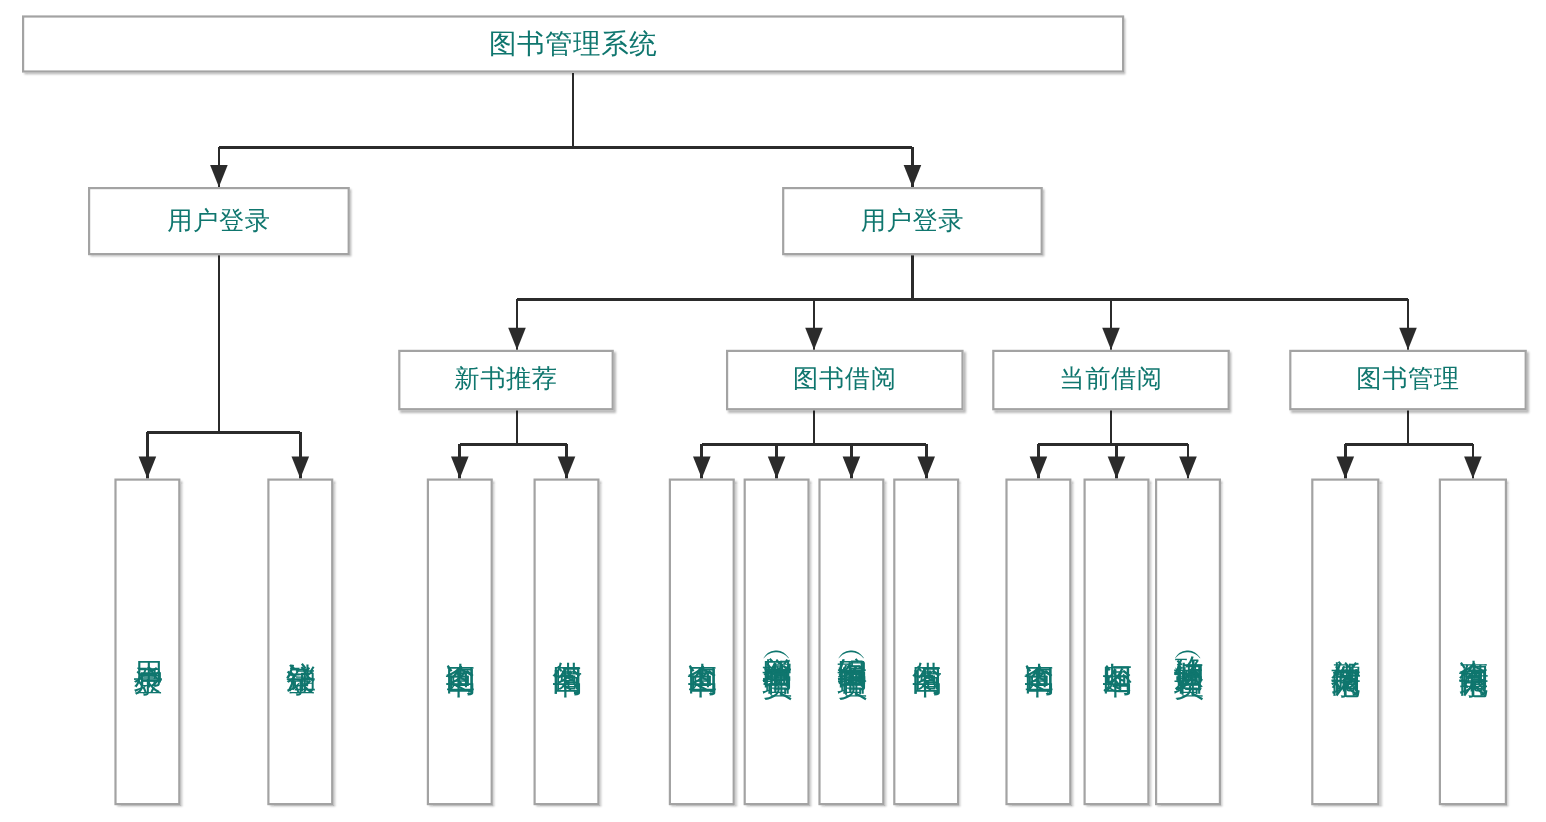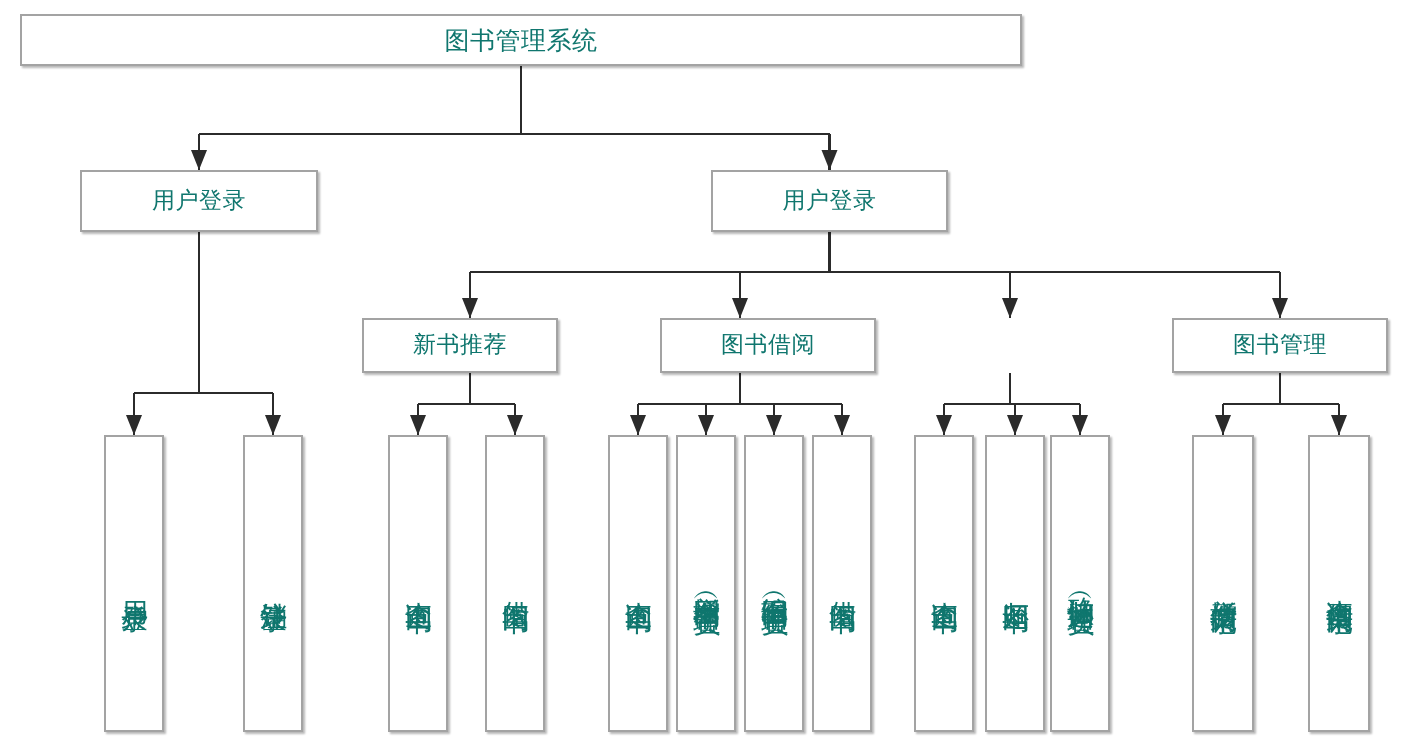--- a/index.html
+++ b/index.html
@@ -124,20 +124,23 @@
   <div class="node h" id="n-book-manage" style="left: 711px; top: 170px; width: 237px; height: 62px;">
     <span class="lbl">用户登录</span>
   </div>
 
   <div class="node h" id="n-new-book-rec" style="left: 362px; top: 318px; width: 196px; height: 55px;">
     <span class="lbl">新书推荐</span>
   </div>
   <div class="node h" id="n-book-borrow" style="left: 660px; top: 318px; width: 216px; height: 55px;">
     <span class="lbl">图书借阅</span>
   </div>
+  <div class="node h" id="n-current-borrow" style="left: 902px; top: 318px; width: 216px; height: 55px;">
+    <span class="lbl">当前借阅</span>
+  </div>
   <div class="node h" id="n-borrow-record" style="left: 1172px; top: 318px; width: 216px; height: 55px;">
     <span class="lbl">图书管理</span>
   </div>
 
   <div class="node v" id="n-leaf-0" style="left: 104px; top: 435px; width: 60px; height: 297px;">
     <span class="lbl">用户登录</span>
   </div>
   <div class="node v" id="n-leaf-1" style="left: 243px; top: 435px; width: 60px; height: 297px;">
     <span class="lbl">注销登录</span>
   </div>

